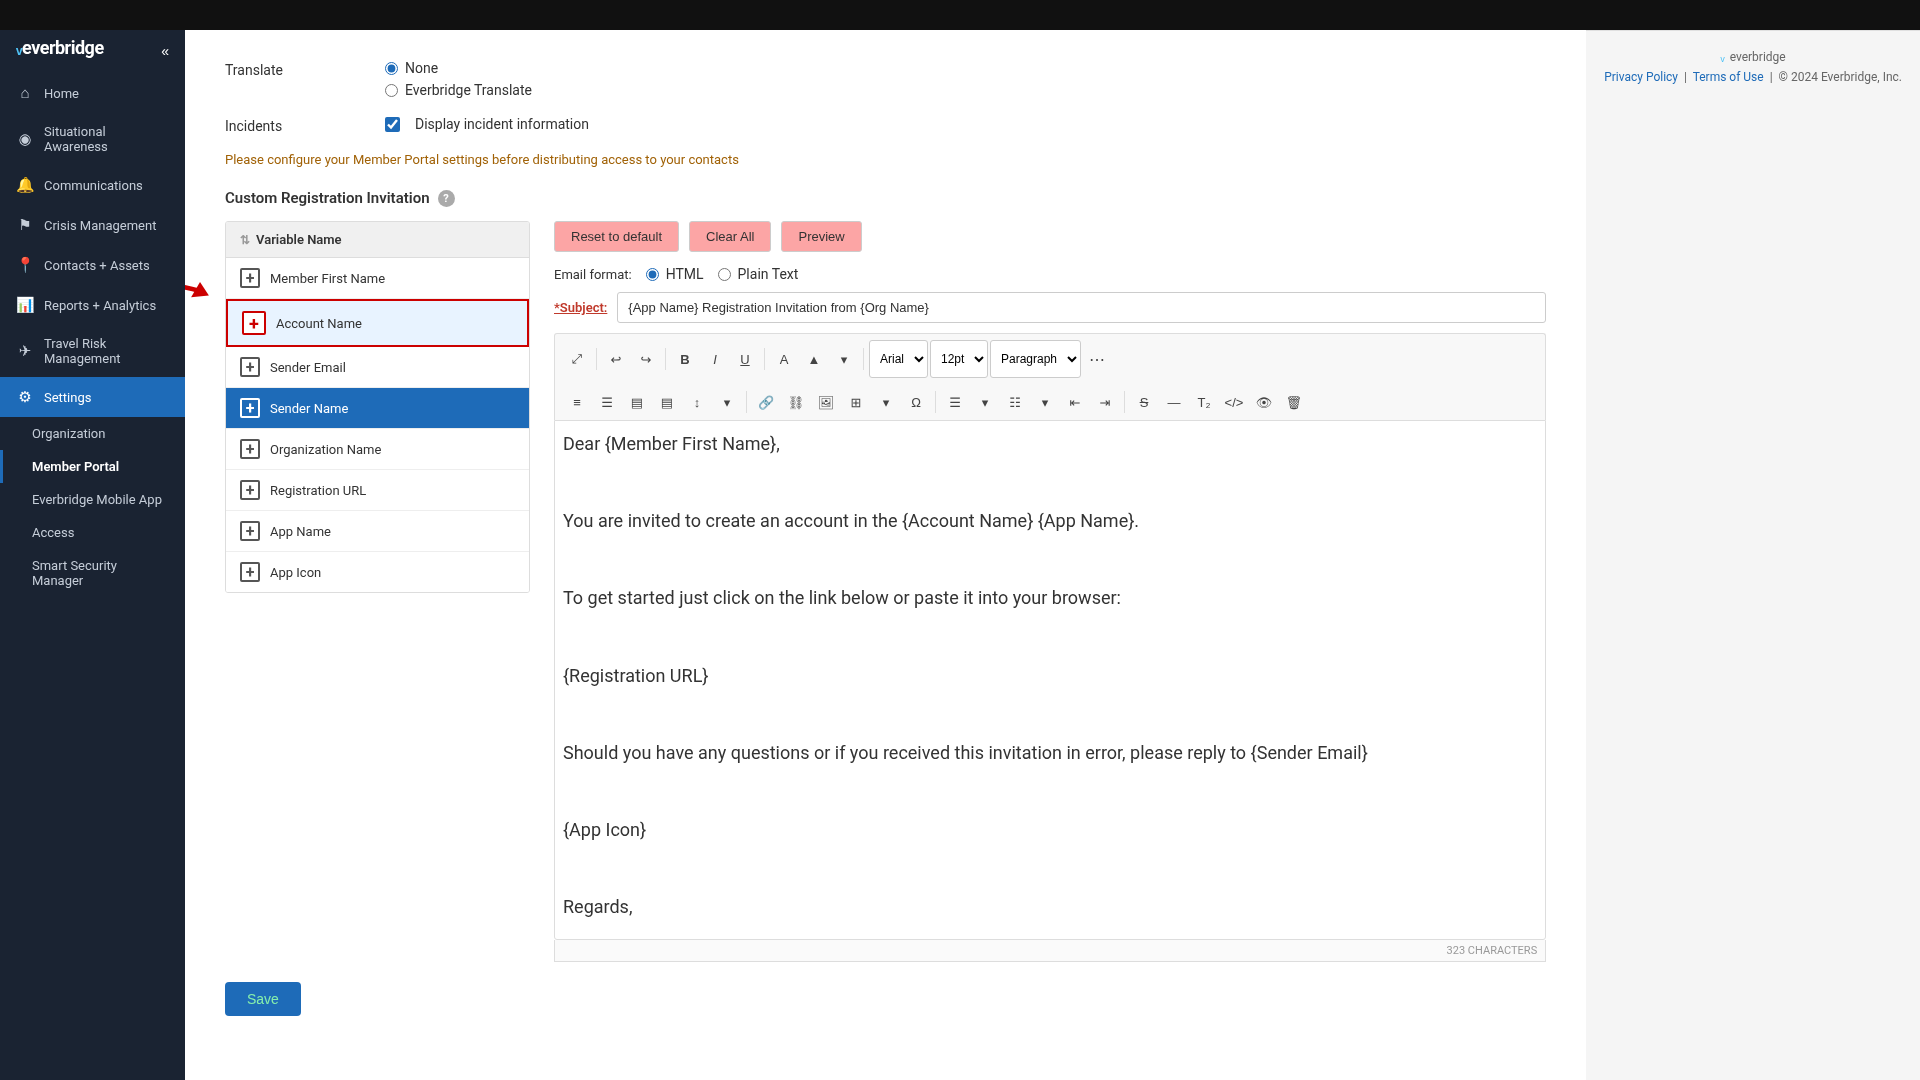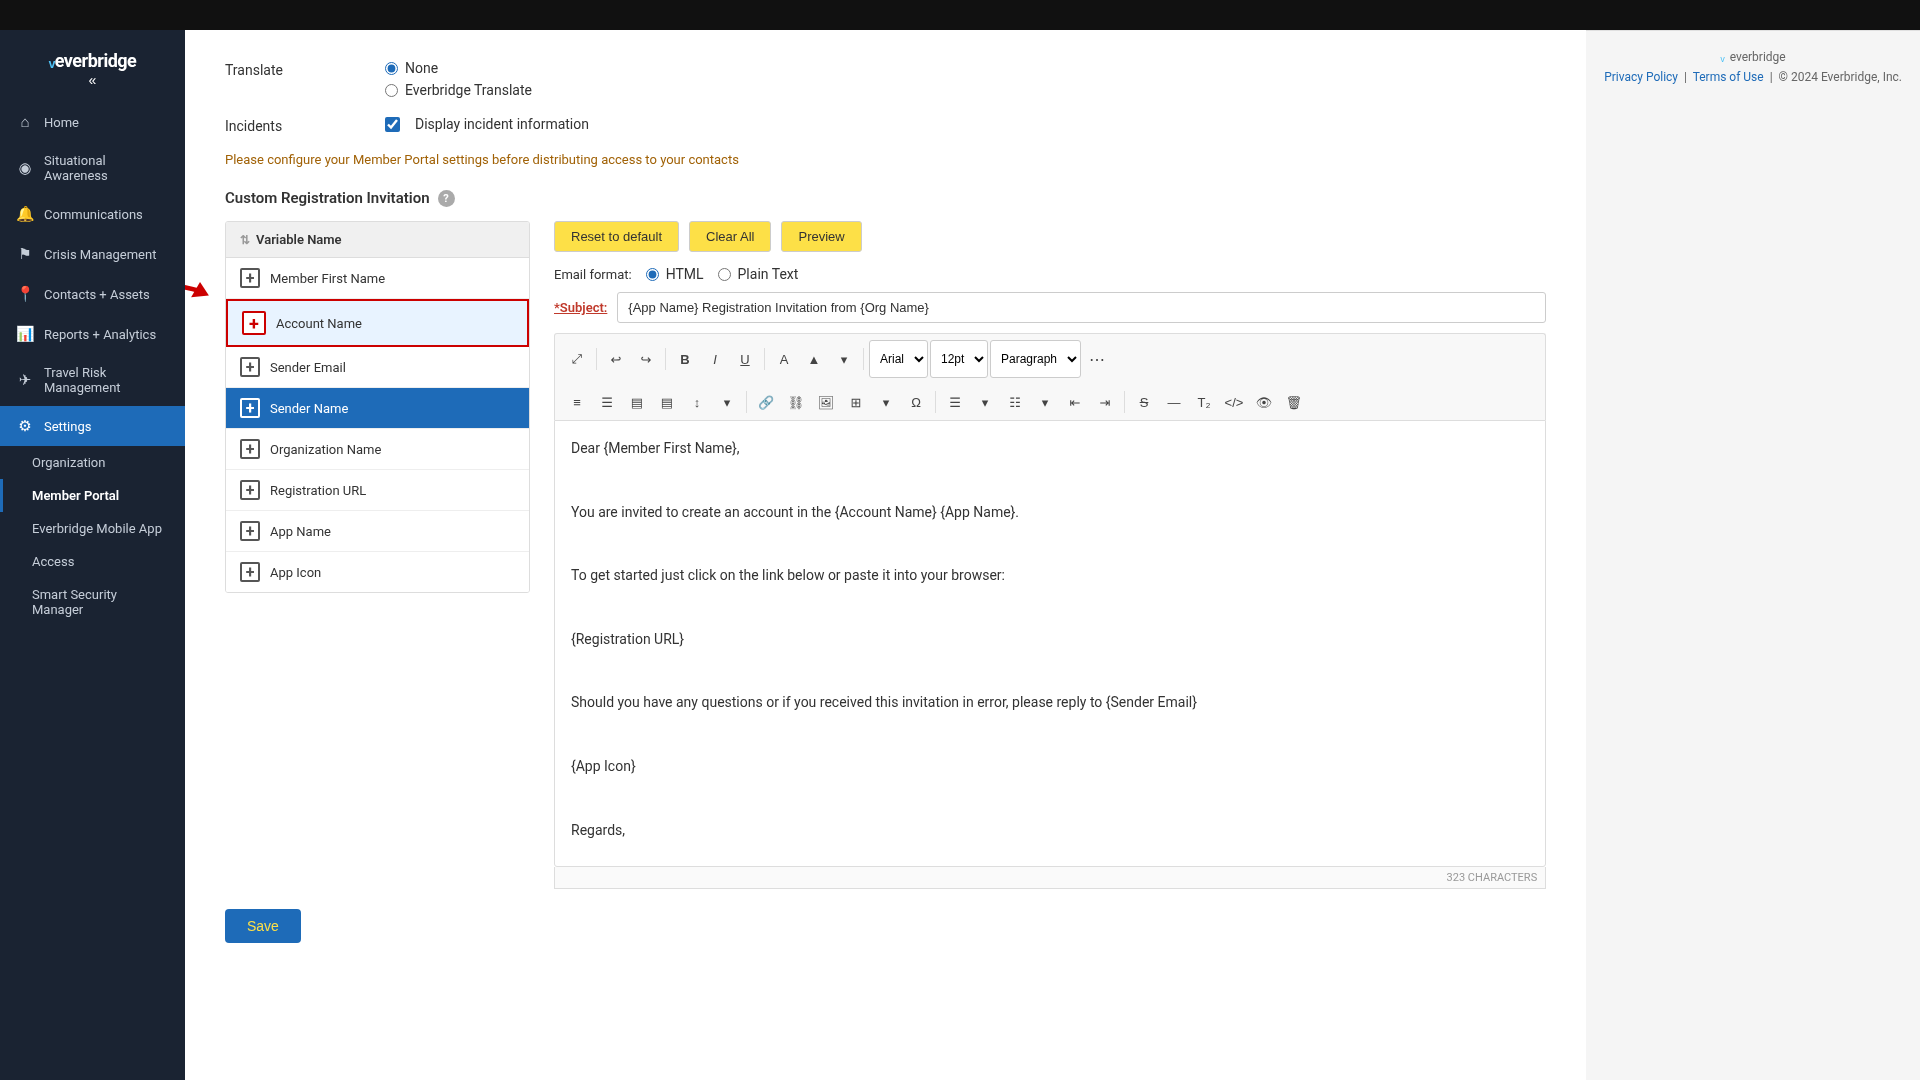--- a/index.html
+++ b/index.html
@@ -10,25 +10,24 @@
       width: 185px;
       min-width: 185px;
       background: #1a2332;
       color: #fff;
       display: flex;
       flex-direction: column;
       height: 100vh;
       overflow-y: auto;
     }
     .sidebar-logo {
-      padding: 20px 16px 14px;
-      display: flex;
-      align-items: center;
+      padding: 7px 16px 14px;
+      display: flex;
+      align-items: flex-end;
       justify-content: space-between;
-      flex-direction: column;
     }
     .logo-text {
       color: #fff;
       font-size: 18px;
       font-weight: 700;
       letter-spacing: -0.5px;
     }
     .collapse-btn {
       color: #aaa;
       cursor: pointer;
@@ -216,21 +215,21 @@
       flex: 1;
     }
     .editor-top-bar {
       display: flex;
       gap: 10px;
       margin-bottom: 14px;
       align-items: center;
     }
     .btn-outline {
       border: 1px solid #ccc;
-      background: #fde047;
+      background: #fca5a5;
       padding: 7px 16px;
       border-radius: 3px;
       font-size: 13px;
       cursor: pointer;
       color: #333;
     }
 
     .format-row {
       display: flex;
       align-items: center;
@@ -297,22 +296,22 @@
       background: #fff;
       cursor: pointer;
       height: 38px;
     }
 
     
     .editor-body {
       border: 1px solid #ddd;
       border-radius: 0 0 3px 3px;
       min-height: 220px;
-      padding: 16px;
-      font-size: 14px;
+      padding: 8px;
+      font-size: 18px;
       color: #333;
       line-height: 1.7;
       background: #fff;
       position: relative;
     }
     .editor-body p { margin-bottom: 8px; }
     .char-count {
       text-align: right;
       font-size: 11px;
       color: #999;
@@ -321,21 +320,21 @@
       border-top: none;
       background: #fafafa;
     }
 
     
     .save-section {
       padding: 20px 0 30px;
     }
     .btn-save {
       background: #1e6bb8;
-      color: #fde047;
+      color: #86efac;
       border: none;
       padding: 9px 22px;
       border-radius: 4px;
       font-size: 14px;
       cursor: pointer;
       font-weight: 500;
     }
 
     
     .footer {

